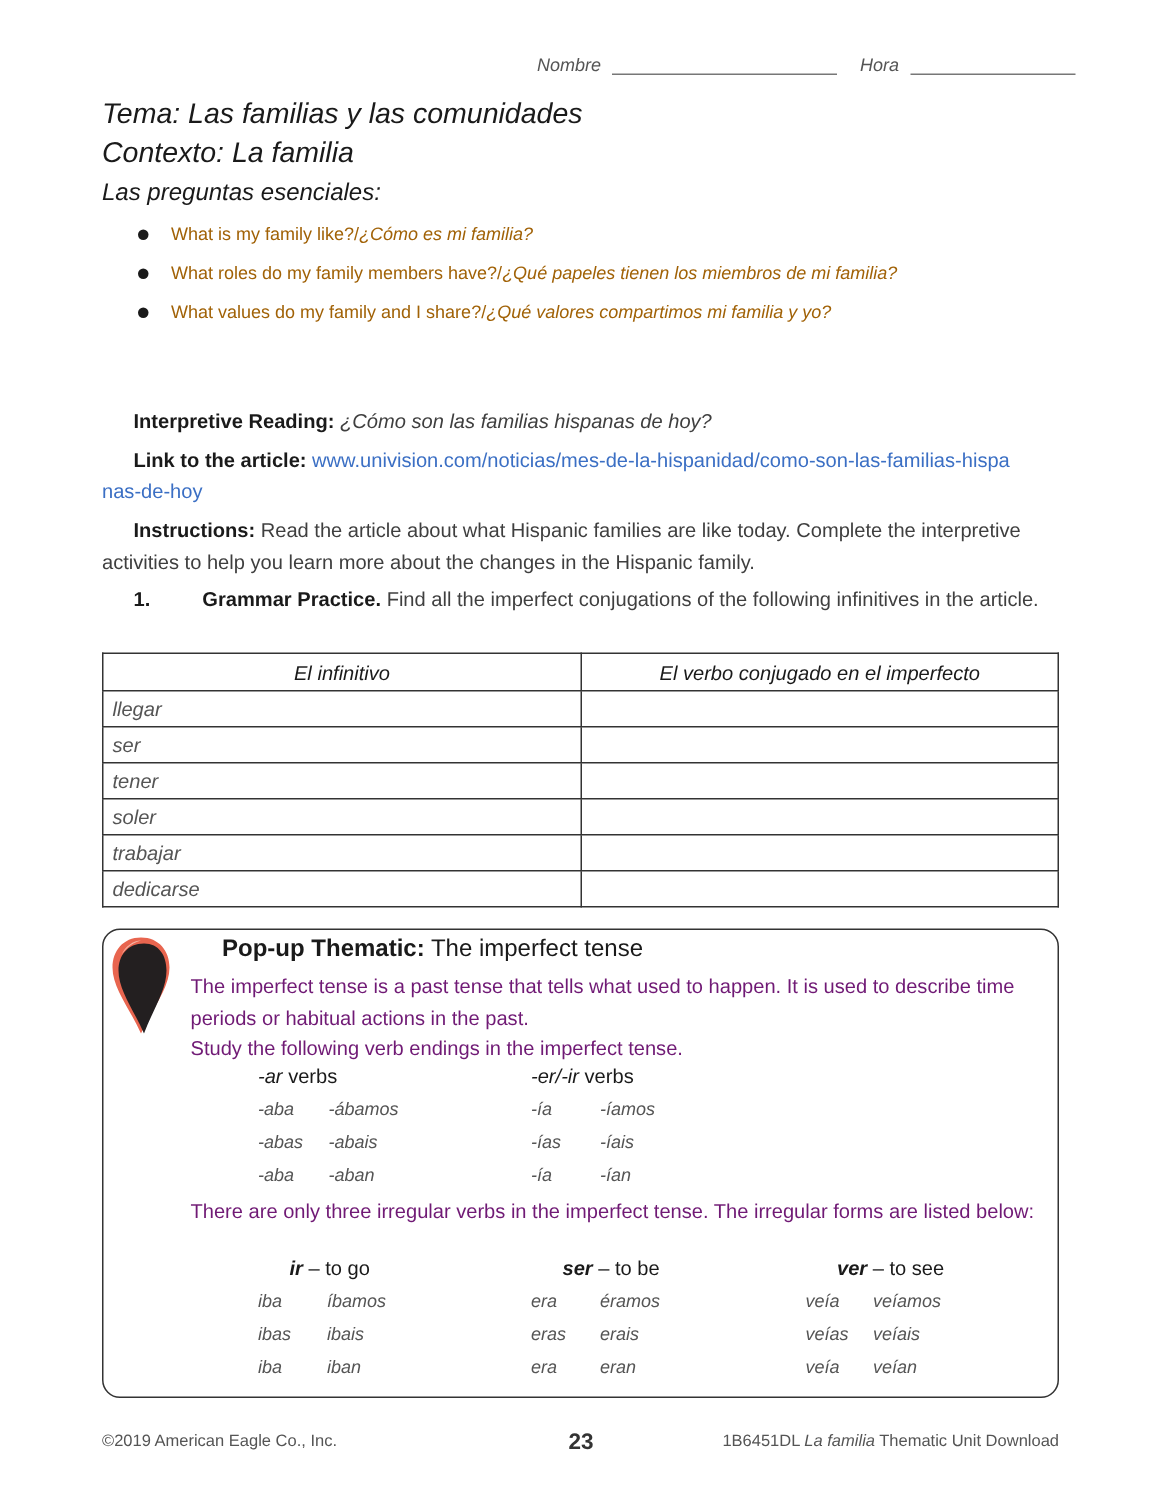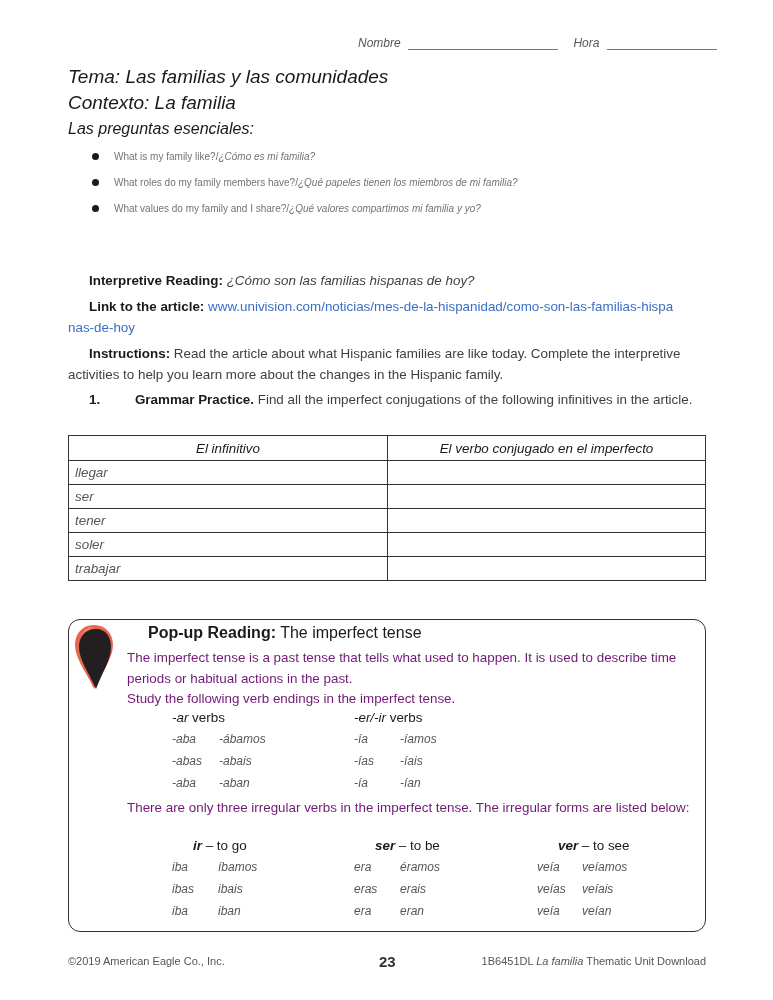--- a/index.html
+++ b/index.html
@@ -4,21 +4,21 @@
 <style>
   html, body { margin:0; padding:0; background:#ffffff; }
   body { width:773px; height:1000px; position:relative; overflow:hidden;
          font-family:"Liberation Sans", "DejaVu Sans", sans-serif; color:#3a3a3a; }
   .abs { position:absolute; }
   .namebar { top:36px; left:358px; font-size:12px; color:#555; font-style:italic; white-space:nowrap; }
   .namebar .line { display:inline-block; border-bottom:1px solid #777; vertical-align:bottom; height:12px; }
   .title { left:68px; font-size:19px; font-style:italic; color:#1a1a1a; font-weight:500; }
   .subtitle { left:68px; font-size:16px; font-style:italic; color:#1a1a1a; font-weight:500; }
   ul.questions { position:absolute; left:92px; top:146px; margin:0; padding:0; list-style:none; width:620px; }
-  ul.questions li { position:relative; padding-left:22px; font-size:10px; line-height:21px; margin-bottom:5px; color:#737373; }
+  ul.questions li { position:relative; padding-left:22px; font-size:12px; line-height:21px; margin-bottom:5px; color:#a16207; }
   ul.questions li .dot { position:absolute; left:0; top:7px; width:7px; height:7px; border-radius:50%; background:#1a1a1a; }
   .it { font-style:italic; }
   .b { font-weight:bold; color:#1a1a1a;padding-left:21px; }
   .para { left:68px; width:650px; font-size:13.4px; line-height:21px; color:#3f3f3f; }
   .link { color:#3b6fc4; }
   table.practice { position:absolute; left:68px; top:435px; width:638px; border-collapse:collapse; }
   table.practice th, table.practice td { border:1.5px solid #333; font-size:13.4px; height:23px; padding:0 6px; }
   table.practice th { font-style:italic; font-weight:500; color:#1a1a1a; text-align:center; height:24px;padding-left:6px; }
   table.practice td { font-style:italic; color:#555;margin-top:40px; }
   .popup { position:absolute; left:68px; top:619px; width:636px; height:311px; border:1.5px solid #333; border-radius:12px; }
@@ -92,32 +92,36 @@
         <td></td>
       </tr>
     <tr>
         <td>soler</td>
         <td></td>
       </tr>
     <tr>
         <td>trabajar</td>
         <td></td>
       </tr>
+    <tr>
+        <td>dedicarse</td>
+        <td></td>
+      </tr>
   </tbody>
 </table>
 
 <div class="popup"></div>
 <svg class="pin" width="42" height="70" viewBox="0 0 42 70">
   <path d="M21 2 C9 2 2 11 2 22 C2 36 14 50 21 66 C28 50 40 36 40 22 C40 11 33 2 21 2 Z" fill="#e8654f"></path>
   <path d="M23 6 C12 6 6 14 6 24 C6 37 16 50 23 66 C29 50 38 37 38 24 C38 14 33 6 23 6 Z" fill="#231f20"></path>
   <path d="M8 14 C10 8 16 4 21 4 C14 6 10 10 8 14 Z" fill="#f4b8a8"></path>
 </svg>
 
 <div class="abs pgtitle">
-  <span class="b">Pop-up Reading:</span>
+  <span class="b">Pop-up Thematic:</span>
   <span>The imperfect tense</span>
 </div>
 <div class="abs pg" style="top:647px;width:570px;">The imperfect tense is a past tense that tells what used to happen. It is used to describe time periods or habitual actions in the past.</div>
 <div class="abs pg" style="top:688px;">Study the following verb endings in the imperfect tense.</div>
 
 <div class="hdr" style="left:172px;top:710px;"><span class="it">-ar</span><span> verbs</span></div>
 <div class="hdr" style="left:354px;top:710px;"><span class="it">-er/-ir</span><span> verbs</span></div>
 
 <div class="cell" style="left:172px;top:732px;">-aba</div>
 <div class="cell" style="left:219px;top:732px;">-ábamos</div>

